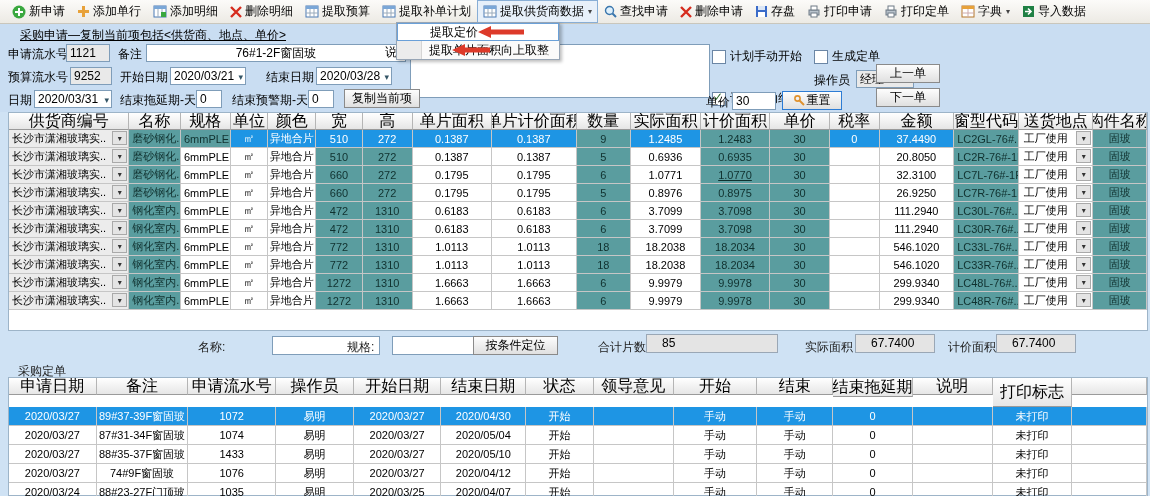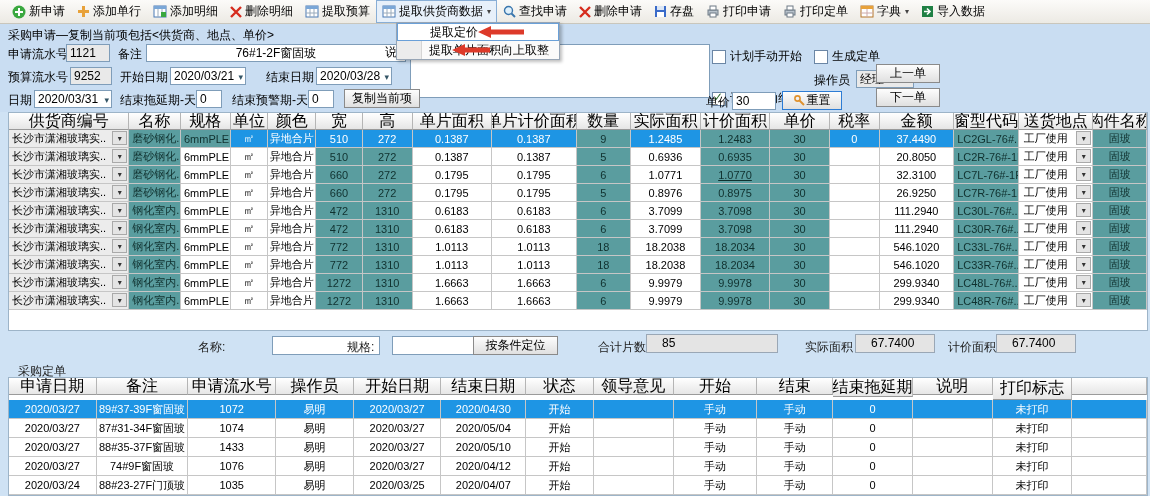--- a/index.html
+++ b/index.html
@@ -111,30 +111,42 @@
           <svg width="14" height="13">
             <rect x="1" y="1" width="12" height="11" fill="#fff" stroke="#4a7ab5"></rect>
             <rect x="1" y="1" width="12" height="3" fill="#7ba7d7"></rect>
             <line x1="5" y1="4" x2="5" y2="12" stroke="#9ab"></line>
             <line x1="9" y1="4" x2="9" y2="12" stroke="#9ab"></line>
             <line x1="1" y1="8" x2="13" y2="8" stroke="#9ab"></line>
           </svg>
         </span>
         <span>提取预算</span>
       </div>
-      <div class="tb-item active">
+      <div class="tb-item">
         <span>
           <svg width="14" height="13">
             <rect x="1" y="1" width="12" height="11" fill="#fff" stroke="#4a7ab5"></rect>
             <rect x="1" y="1" width="12" height="3" fill="#7ba7d7"></rect>
             <line x1="5" y1="4" x2="5" y2="12" stroke="#9ab"></line>
             <line x1="9" y1="4" x2="9" y2="12" stroke="#9ab"></line>
             <line x1="1" y1="8" x2="13" y2="8" stroke="#9ab"></line>
           </svg>
         </span>
+        <span>提取补单计划</span>
+      </div>
+      <div class="tb-item active">
+        <span>
+          <svg width="14" height="13">
+            <rect x="1" y="1" width="12" height="11" fill="#fff" stroke="#4a7ab5"></rect>
+            <rect x="1" y="1" width="12" height="3" fill="#7ba7d7"></rect>
+            <line x1="5" y1="4" x2="5" y2="12" stroke="#9ab"></line>
+            <line x1="9" y1="4" x2="9" y2="12" stroke="#9ab"></line>
+            <line x1="1" y1="8" x2="13" y2="8" stroke="#9ab"></line>
+          </svg>
+        </span>
         <span>提取供货商数据</span>
         <span class="caret">▾</span>
       </div>
       <div class="tb-item">
         <span>
           <svg width="13" height="13">
             <circle cx="5.5" cy="5.5" r="4" fill="#dff0fb" stroke="#3a76ad" stroke-width="1.4"></circle>
             <line x1="8.5" y1="8.5" x2="12" y2="12" stroke="#3a76ad" stroke-width="2"></line>
           </svg>
         </span>
@@ -195,21 +207,21 @@
           <svg width="13" height="13">
             <rect x="1" y="1" width="11" height="11" fill="#1f8044"></rect>
             <path d="M3 6.5 H8 M6 3.5 L9 6.5 L6 9.5" stroke="#fff" stroke-width="1.6" fill="none"></path>
           </svg>
         </span>
         <span>导入数据</span>
       </div>
     </div>
 
   <div class="form-panel">
-    <div class="lbl" style="left:8px;top:3px;">采购申请—复制当前项包括&lt;供货商、地点、单价&gt;</div>
+    <div class="lbl" style="left:20px;top:3px;text-decoration:underline;">采购申请—复制当前项包括&lt;供货商、地点、单价&gt;</div>
 
     <div class="lbl" style="left:8px;top:22px;">申请流水号</div>
     <div class="tbx ro" style="left:66px;top:20px;width:44px;">1121</div>
     <div class="lbl" style="left:118px;top:22px;">备注</div>
     <input class="tbx" style="left: 146px; top: 20px; width: 260px; text-align: center;" value="76#1-2F窗固玻">
     <div class="lbl" style="left:385px;top:22px;width:13px;overflow:hidden;word-break:break-all;line-height:13px;">说明</div>
     <textarea class="note" style="left: 410px; top: 20px; width: 300px; height: 54px;"></textarea>
 
     <div class="lbl" style="left:8px;top:45px;">预算流水号</div>
     <div class="tbx ro" style="left:70px;top:43px;width:42px;">9252</div>
@@ -578,21 +590,21 @@
           <div class="hcell" style="width: 88px; height: 17px;">申请流水号</div>
           <div class="hcell" style="width: 78px; height: 17px;">操作员</div>
           <div class="hcell" style="width: 88px; height: 17px;">开始日期</div>
           <div class="hcell" style="width: 85px; height: 17px;">结束日期</div>
           <div class="hcell" style="width: 68px; height: 17px;">状态</div>
           <div class="hcell" style="width: 80px; height: 17px;">领导意见</div>
           <div class="hcell" style="width: 84px; height: 17px;">开始</div>
           <div class="hcell" style="width: 76px; height: 17px;">结束</div>
           <div class="hcell" style="width: 80px; height: 19px;">结束拖延期</div>
           <div class="hcell" style="width: 80px; height: 17px;">说明</div>
-          <div class="hcell" style="width: 80px; height: 22px;">打印标志</div>
+          <div class="hcell" style="width: 80px; height: 29px;">打印标志</div>
           <div class="hcell" style="width: 75px; height: 17px;"></div>
         </div>
         <div class="trow">
           <div class="cell sel" style="width: 88px; height: 19px;">2020/03/27</div>
           <div class="cell sel" style="width: 92px; height: 19px;">89#37-39F窗固玻</div>
           <div class="cell sel" style="width: 88px; height: 19px;">1072</div>
           <div class="cell sel" style="width: 78px; height: 19px;">易明</div>
           <div class="cell sel" style="width: 88px; height: 19px;">2020/03/27</div>
           <div class="cell sel" style="width: 85px; height: 19px;">2020/04/30</div>
           <div class="cell sel" style="width: 68px; height: 19px;">开始</div>

